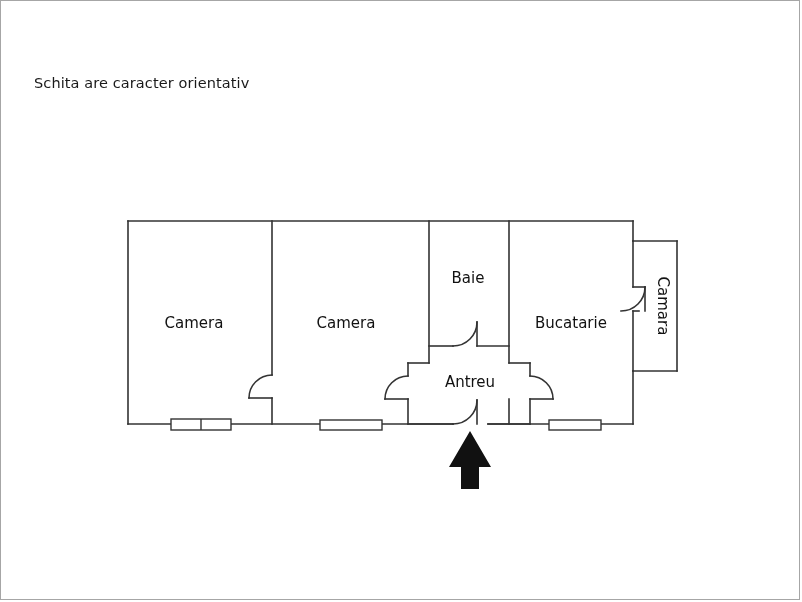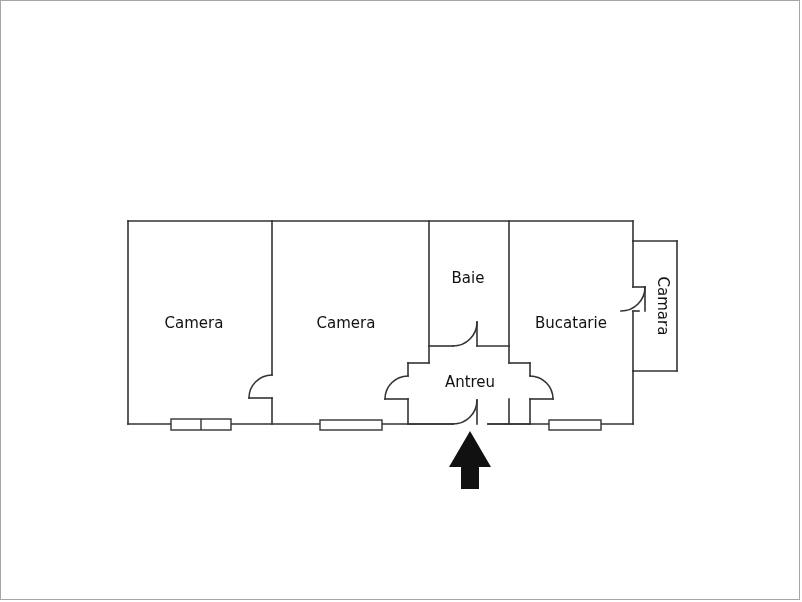--- a/index.html
+++ b/index.html
@@ -40,20 +40,21 @@
     font-family: "DejaVu Sans", "Liberation Sans", sans-serif;
     font-size: 15px;
     fill: #111111;
   }
 </style>
 </head>
 <body>
 
 <div id="canvas">
 
+  <div id="title">Schita are caracter orientativ</div>
 
   <svg id="plan" width="800" height="600" viewBox="0 0 800 600">
 
     <g fill="none" stroke="#333333" stroke-width="1.6" stroke-linecap="square">
 
       <path d="M 127 220 L 632 220"></path>
 
       <path d="M 127 220 L 127 423"></path>
 
       <path d="M 632 220 L 632 240"></path>

